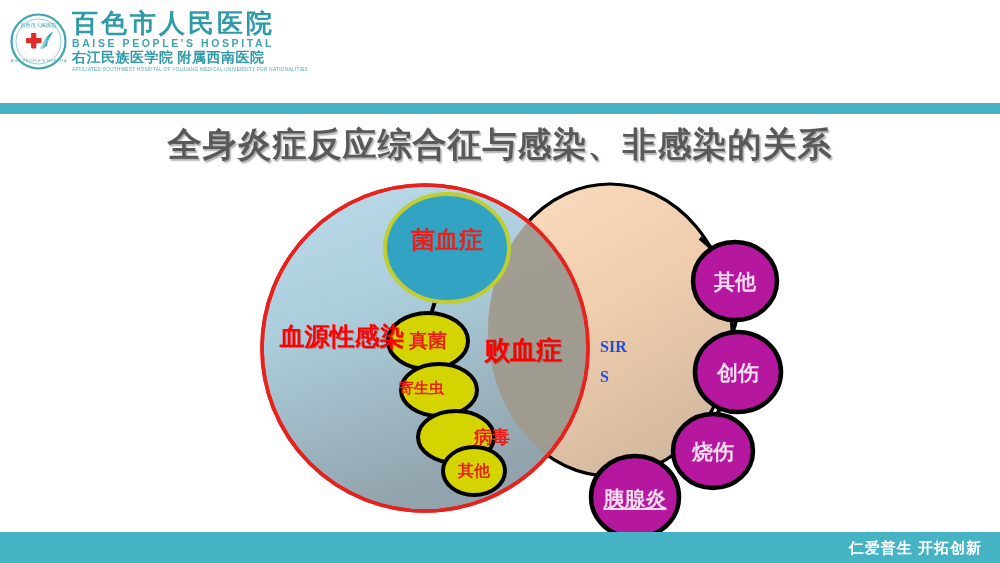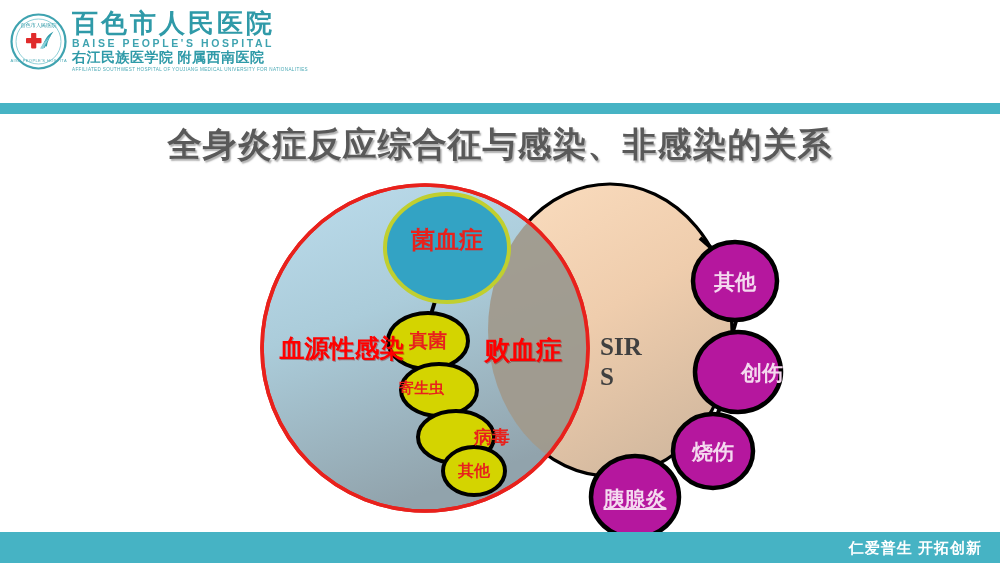--- a/index.html
+++ b/index.html
@@ -225,33 +225,33 @@
       </g>
       <g>
         <ellipse cx="713" cy="451" rx="40" ry="37" fill="#b5179e" stroke="#000000" stroke-width="4.5"></ellipse>
       </g>
       <g>
         <ellipse cx="635" cy="497" rx="44" ry="41" fill="#b5179e" stroke="#000000" stroke-width="4.5"></ellipse>
       </g>
     </svg>
 
     
-    <div style="position:absolute;left:252px;top:332px;width:180px;text-align:center;
+    <div style="position:absolute;left:252px;top:320px;width:180px;text-align:center;
                 font-family:'Liberation Sans','DejaVu Sans',sans-serif;font-weight:bold;
                 font-size:25px;color:#ff0000;white-space:nowrap;
                 text-shadow:1px 1px 0 rgba(120,0,0,0.35);">血源性感染</div>
 
     <div style="position:absolute;left:468px;top:333px;width:110px;text-align:center;
                 font-family:'Liberation Sans','DejaVu Sans',sans-serif;font-weight:bold;
                 font-size:26px;color:#ff0000;white-space:nowrap;
                 text-shadow:1px 1px 0 rgba(120,0,0,0.35);">败血症</div>
 
     <div style="position:absolute;left:600px;top:332px;width:70px;
                 font-family:'Liberation Serif','DejaVu Serif',serif;font-weight:bold;
-                font-size:25px;line-height:30px;color:#404040;">
+                font-size:16px;line-height:30px;color:#1d4ed8;">
       <div>SIR</div>
       <div>S</div>
     </div>
 
     <div style="position:absolute;left:387px;top:224px;width:120px;text-align:center;
                 font-family:'Liberation Sans','DejaVu Sans',sans-serif;font-weight:bold;
                 font-size:24px;color:#e8211c;white-space:nowrap;">菌血症</div>
 
     <div style="position:absolute;left:388px;top:328px;width:80px;text-align:center;
                 font-family:'Liberation Sans','DejaVu Sans',sans-serif;font-weight:bold;
@@ -268,21 +268,21 @@
     <div style="position:absolute;left:439px;top:461px;width:70px;text-align:center;
                 font-family:'Liberation Sans','DejaVu Sans',sans-serif;font-weight:bold;
                 font-size:16px;color:#e8211c;white-space:nowrap;">其他</div>
 
     <div style="position:absolute;left:695px;top:268px;width:80px;text-align:center;
                 font-family:'Liberation Sans','DejaVu Sans',sans-serif;font-weight:bold;
                 font-size:21px;color:#f4d9ef;white-space:nowrap;">其他</div>
 
     <div style="position:absolute;left:698px;top:359px;width:80px;text-align:center;
                 font-family:'Liberation Sans','DejaVu Sans',sans-serif;font-weight:bold;
-                font-size:21px;color:#f4d9ef;white-space:nowrap;padding-left:24px;">创伤</div>
+                font-size:21px;color:#f4d9ef;white-space:nowrap;">创伤</div>
 
     <div style="position:absolute;left:673px;top:438px;width:80px;text-align:center;
                 font-family:'Liberation Sans','DejaVu Sans',sans-serif;font-weight:bold;
                 font-size:21px;color:#f4d9ef;white-space:nowrap;">烧伤</div>
 
     <div style="position:absolute;left:585px;top:485px;width:100px;text-align:center;
                 font-family:'Liberation Sans','DejaVu Sans',sans-serif;font-weight:bold;
                 font-size:21px;color:#f4d9ef;white-space:nowrap;text-decoration:underline;">胰腺炎</div>
   </div>
 

